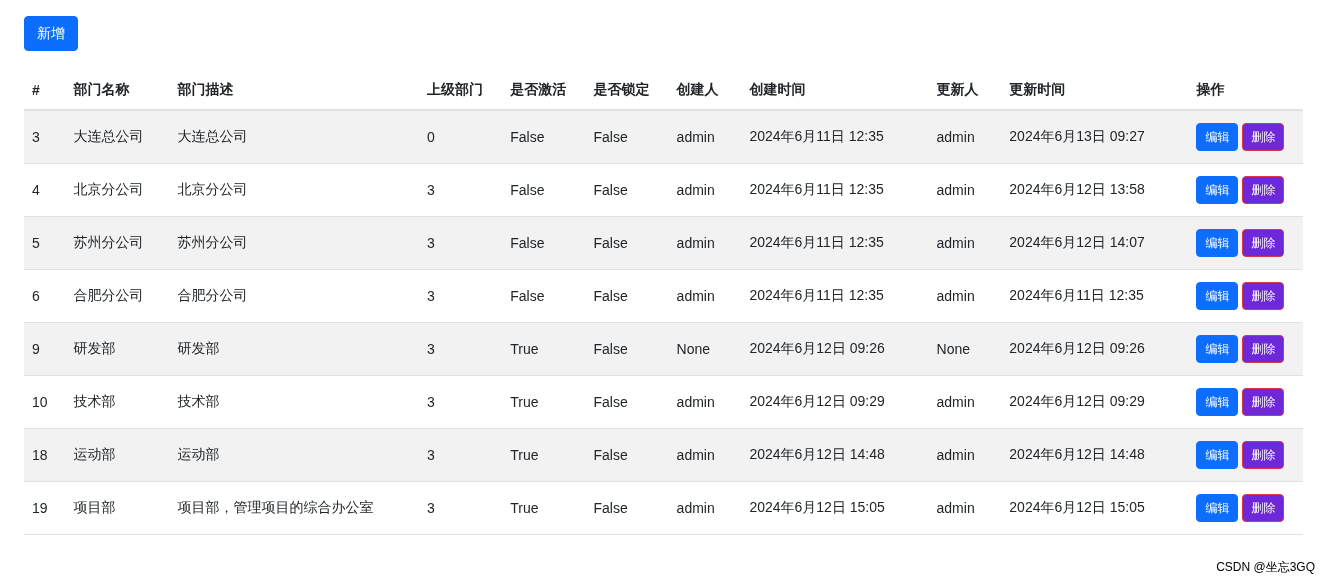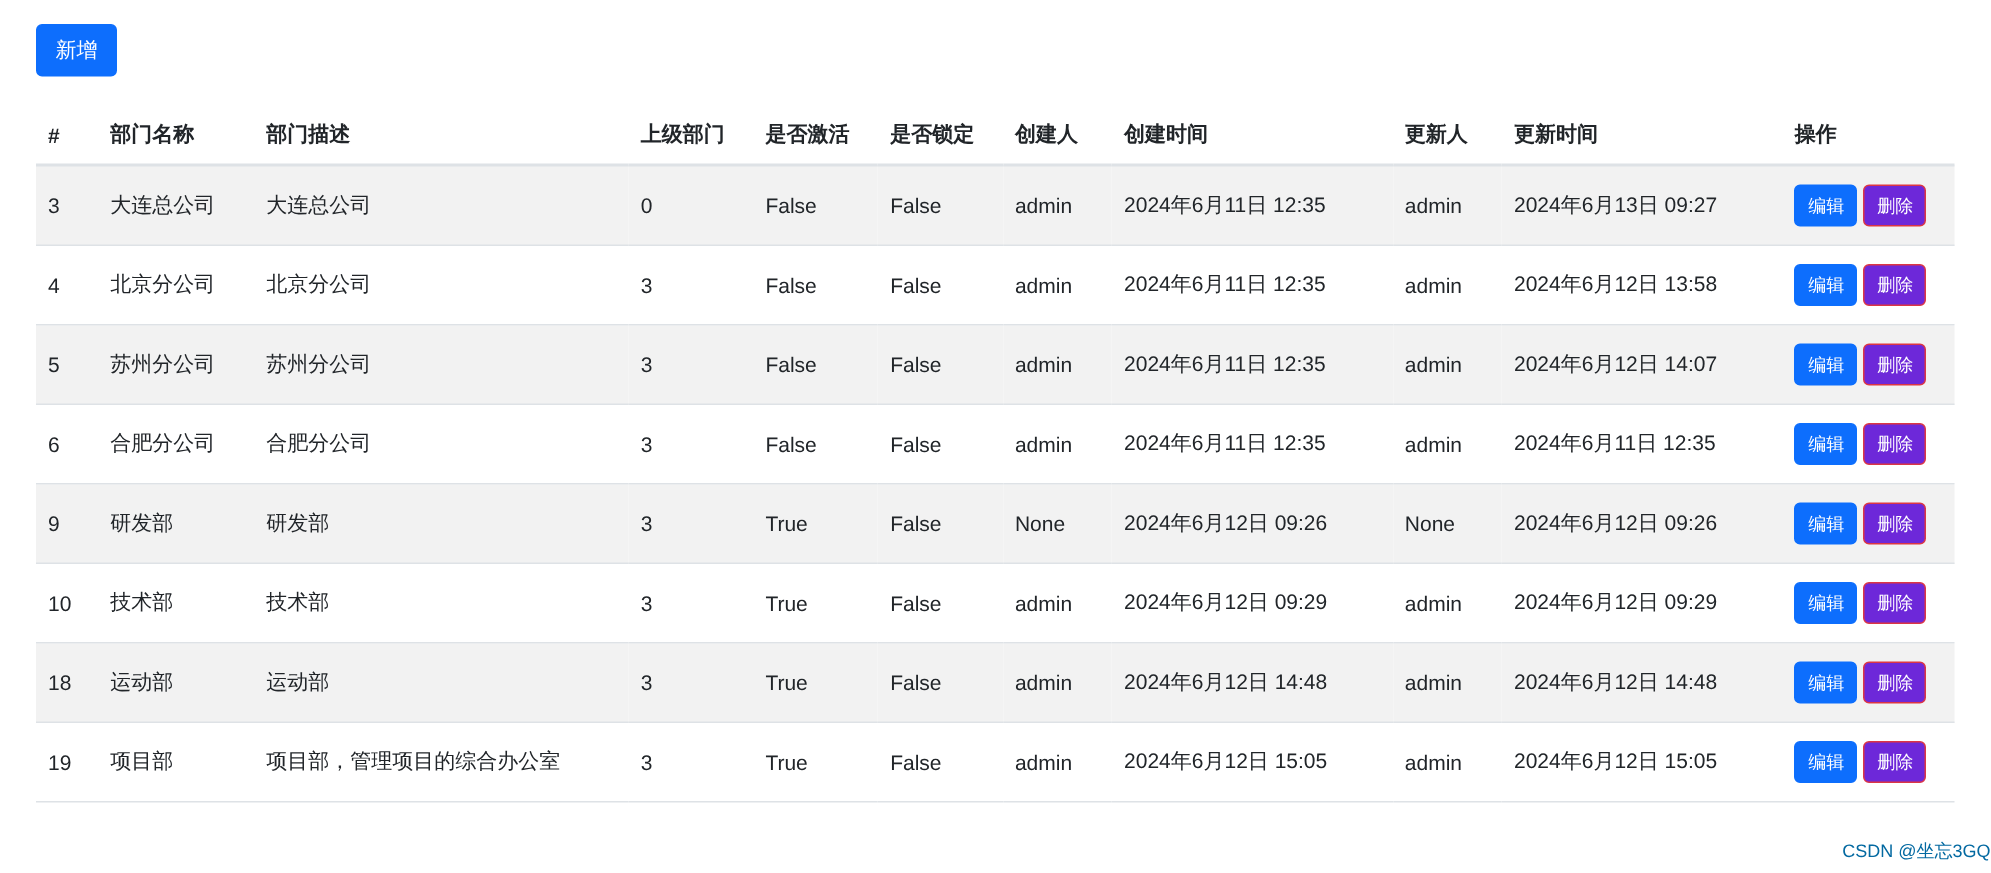--- a/index.html
+++ b/index.html
@@ -66,23 +66,23 @@
     }
     .action-cell {
       white-space: nowrap;
     }
     .action-cell .btn + .btn {
       margin-left: 4px;
     }
     .watermark {
       position: fixed;
       bottom: 6px;
-      right: 0;
+      right: 12px;
       font-size: 12px;
-      color: #0369a1;
+      color: #000000;
       pointer-events: none;
     }
     
     .col-num { width: 40px; }
     .col-name { width: 100px; margin-left: 47px; }
     .col-desc { width: 240px; }
     .col-parent { width: 80px; }
     .col-active { width: 80px; }
     .col-locked { width: 80px; }
     .col-creator { width: 70px; }

